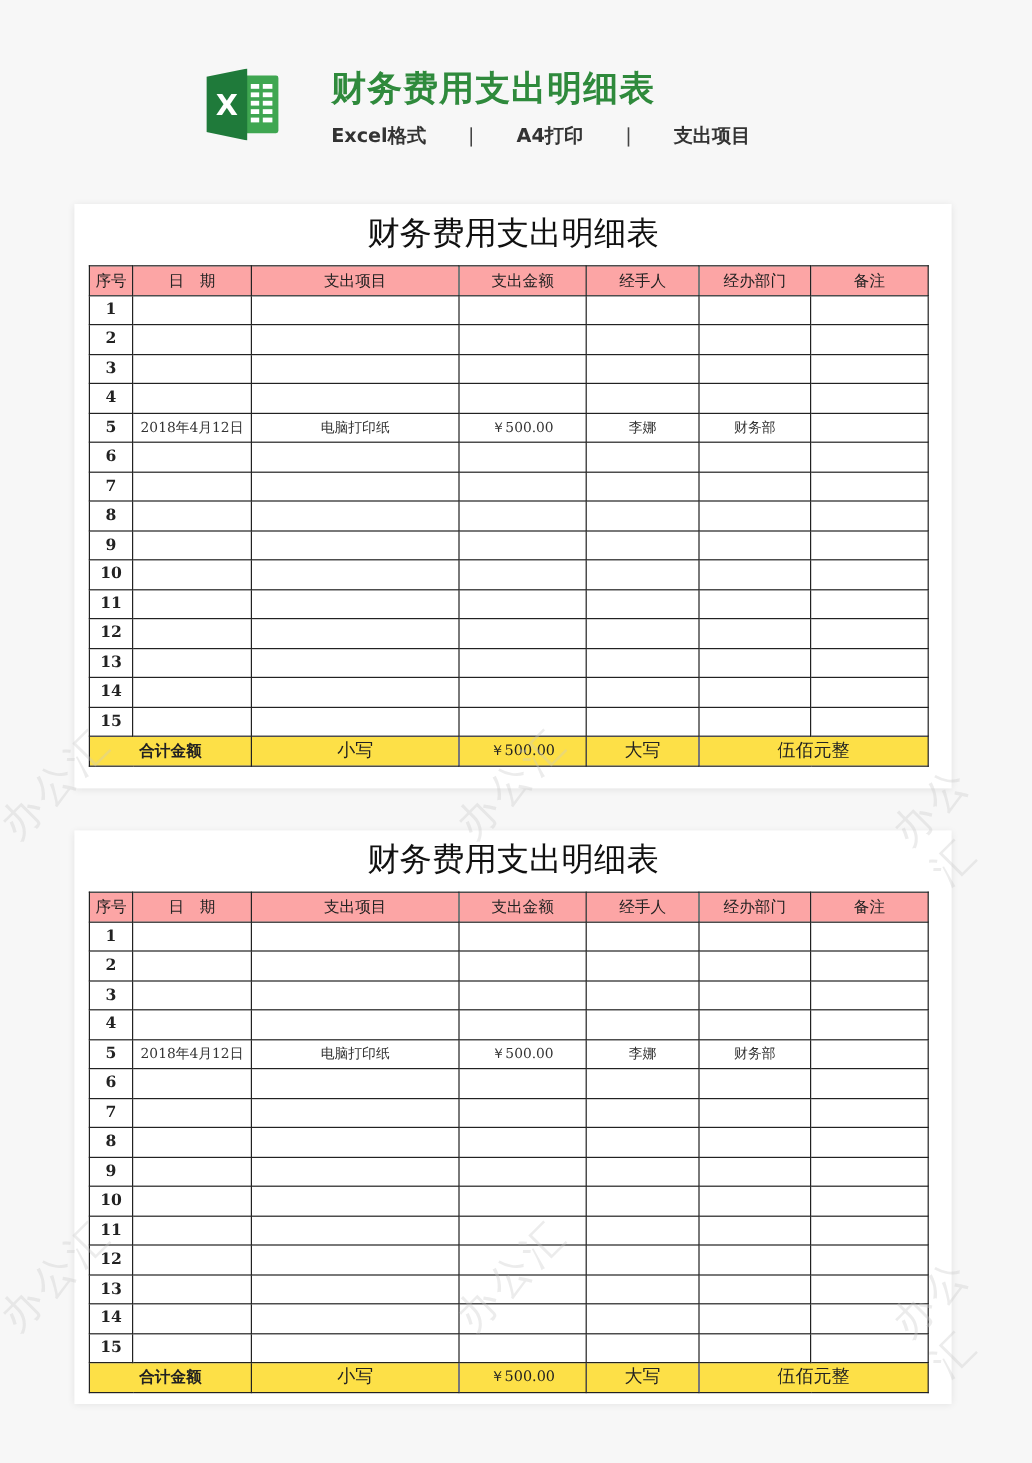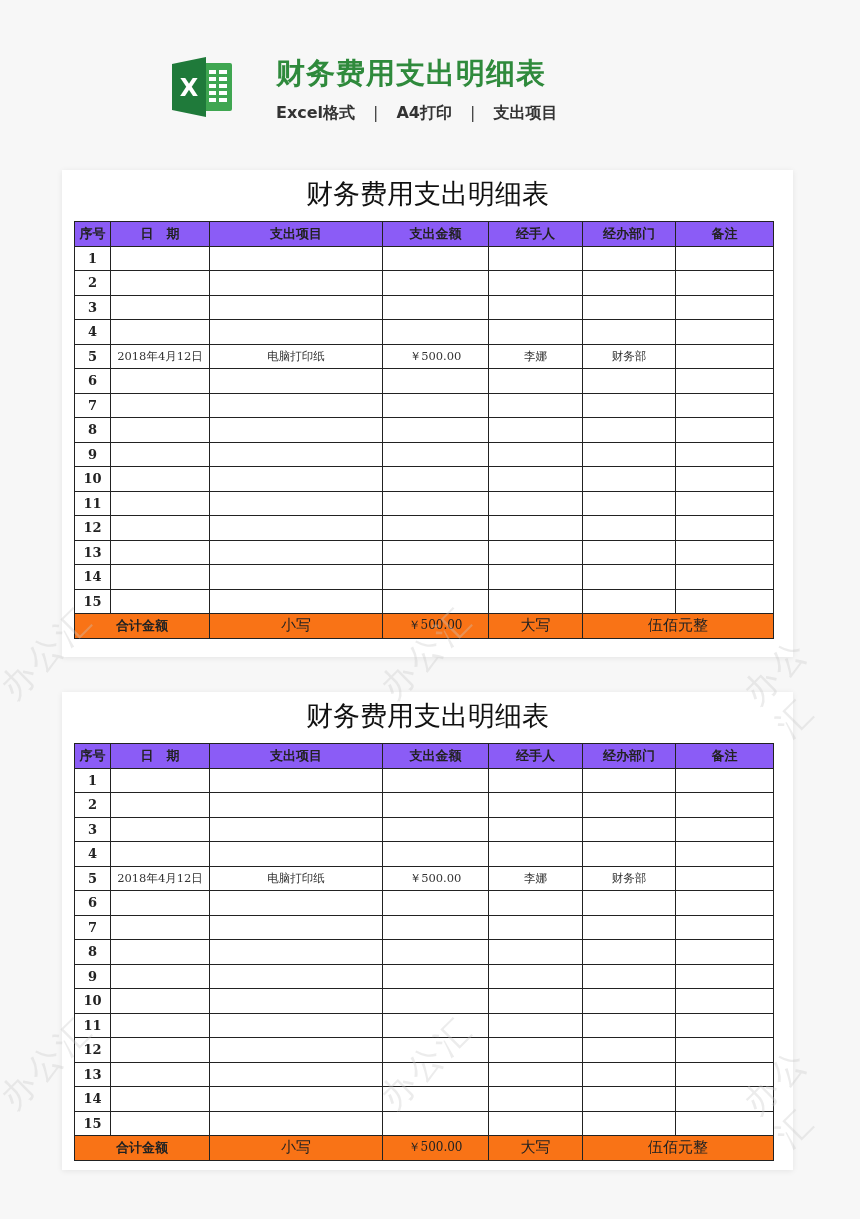--- a/index.html
+++ b/index.html
@@ -2,33 +2,33 @@
 <html><head>
   <meta charset="utf-8">
   <style>
     * { box-sizing: border-box; margin: 0; padding: 0; }
     html, body { width: 860px; height: 1219px; background: #f7f7f7; overflow: hidden; }
     body { position: relative; font-family: "DejaVu Sans", sans-serif; }
 
     .banner { position: absolute; left: 0; top: 0; width: 860px; height: 150px; }
     .xl-icon { position: absolute; left: 172px; top: 57px; width: 62px; height: 60px; }
     .banner-title { position: absolute; left: 276px; top: 54px; font-size: 29px; font-weight: bold; color: #2f8a3c; letter-spacing: 1px; }
-    .banner-sub { position: absolute; left: 276px; top: 103px; font-size: 16px; font-weight: bold; color: #333; display: flex; gap: 0; text-align: center; }
+    .banner-sub { position: absolute; left: 276px; top: 103px; font-size: 16px; font-weight: bold; color: #333; display: flex; gap: 17px; text-align: center; }
     .banner-sub .sep { margin: 0 18px; font-weight: normal; color: #444; }
 
     .card { position: absolute; left: 62px; width: 731px; background: #fff; box-shadow: 0 1px 6px rgba(0,0,0,0.08); }
     .card.c1 { top: 170px; height: 487px; }
     .card.c2 { top: 692px; height: 478px; }
     .sheet-title { position: absolute; left: 0; width: 100%; top: 6px; text-align: center; font-family: "DejaVu Serif", serif; font-size: 27px; color: #111; }
 
     table.grid { position: absolute; left: 12px; top: 51px; width: 699px; border-collapse: collapse; table-layout: fixed; font-family: "DejaVu Serif", serif; }
     table.grid td, table.grid th { border: 1.5px solid #222; height: 24.5px; text-align: center; vertical-align: middle; font-size: 12px; color: #222; padding: 0; white-space: nowrap; overflow: hidden; }
-    table.grid th { background: #8b5cf6; font-family: "DejaVu Sans", sans-serif; font-weight: bold; font-size: 13px; }
+    table.grid th { background: #fca5a5; font-family: "DejaVu Sans", sans-serif; font-weight: normal; font-size: 13px; }
     table.grid td.idx { font-weight: bold; font-size: 13px; }
-    table.grid tr.total td { background: #f97316; font-size: 15px; }
+    table.grid tr.total td { background: #fde047; font-size: 15px; }
     table.grid tr.total td.tot-label { font-size: 13px; font-weight: bold; font-family: "DejaVu Sans", sans-serif; }
     table.grid tr.total td.tot-amt { font-size: 12px; }
     table.grid td.data { font-size: 11.5px; color: #333; }
 
     .wm { position: absolute; font-size: 34px; color: rgba(200,200,200,0.35); transform: rotate(-45deg); font-family: "DejaVu Sans", sans-serif; pointer-events: none; letter-spacing: 4px; }
   </style>
 </head>
 <body>
 
 <div class="banner">

